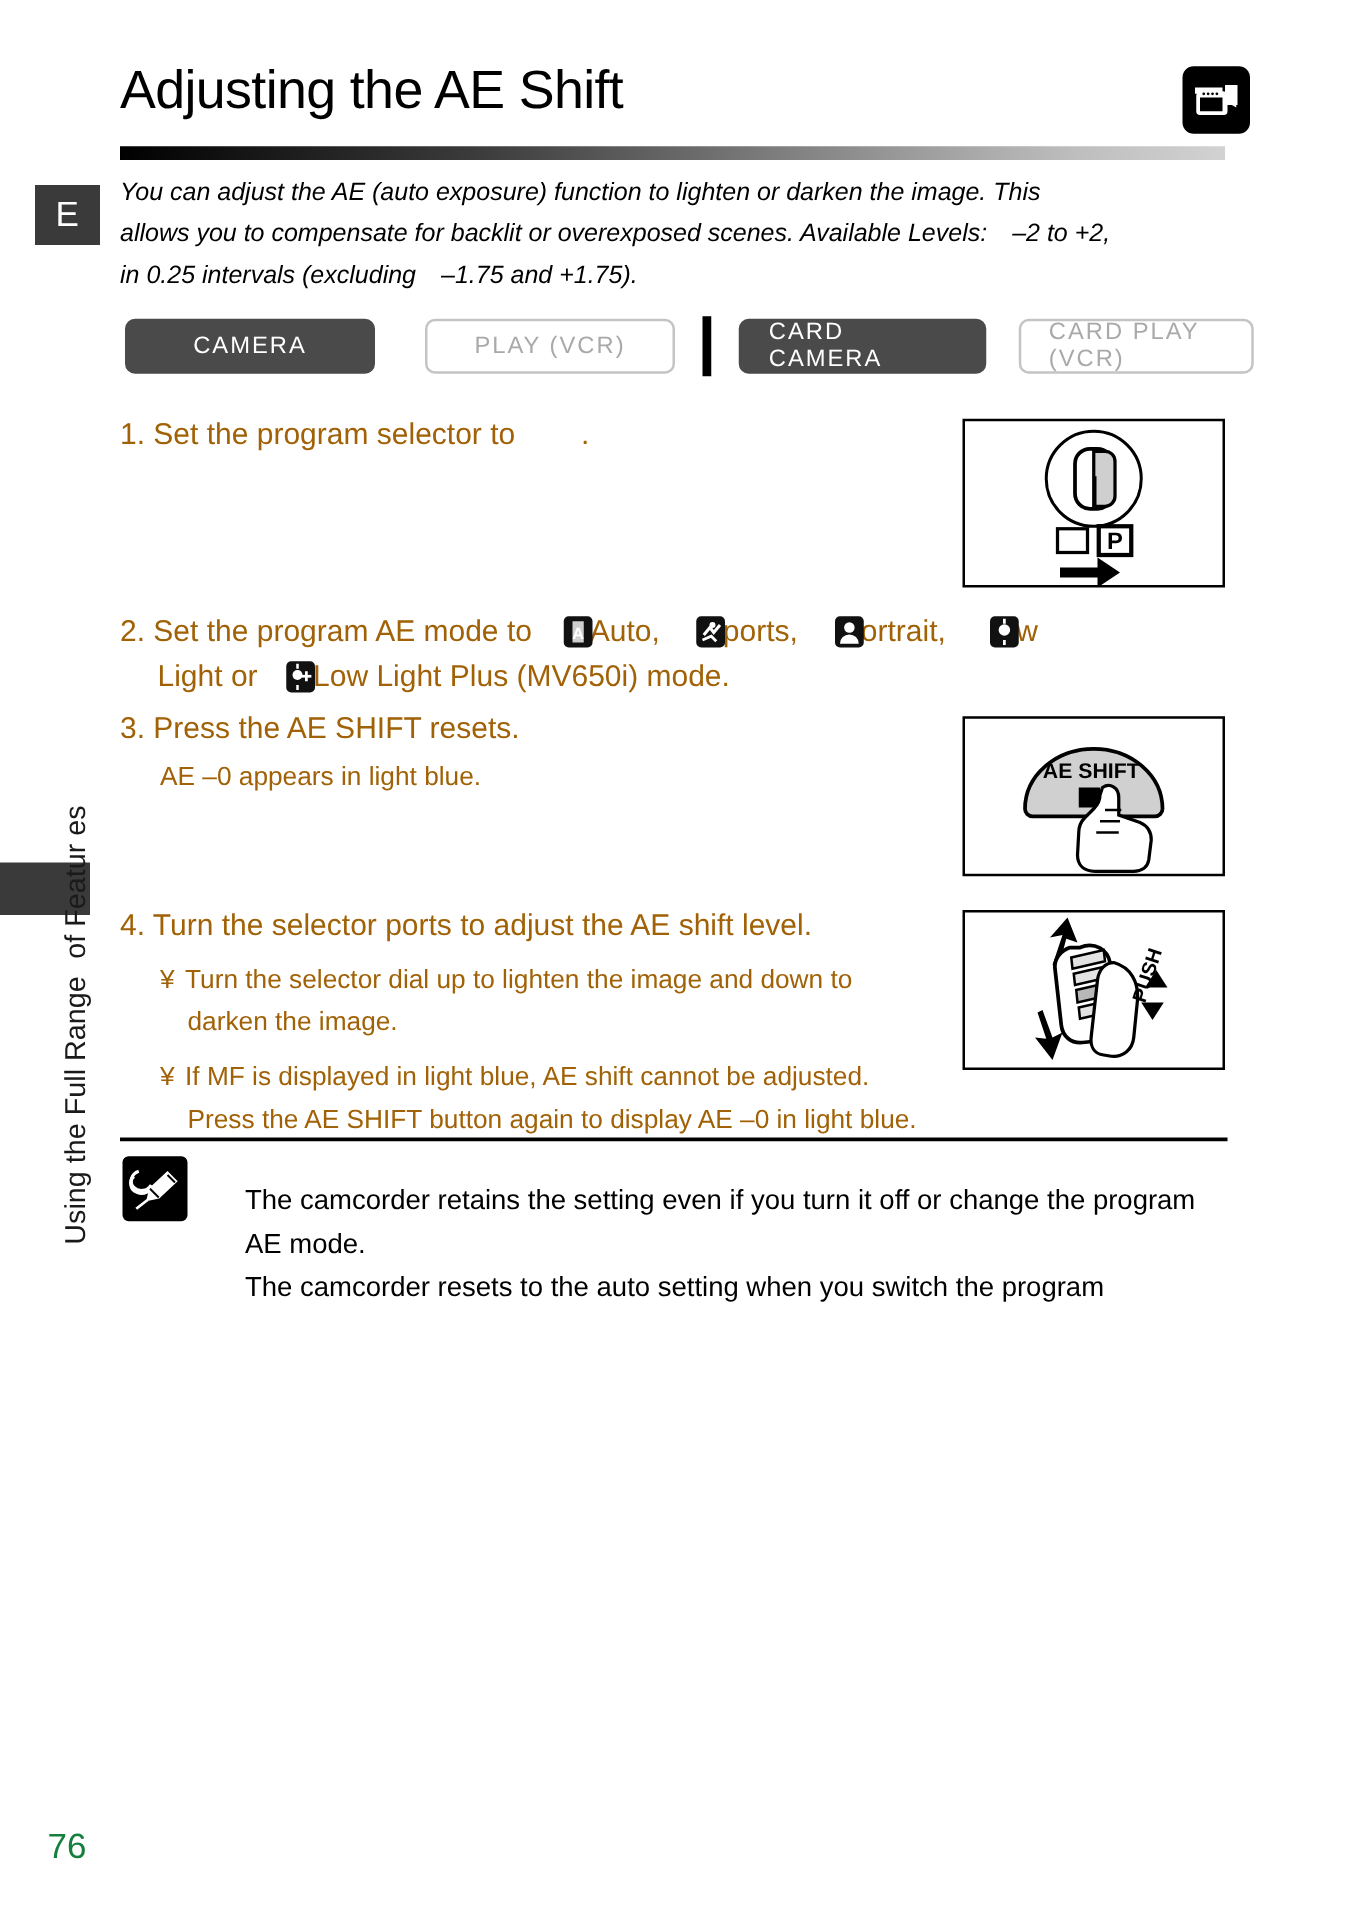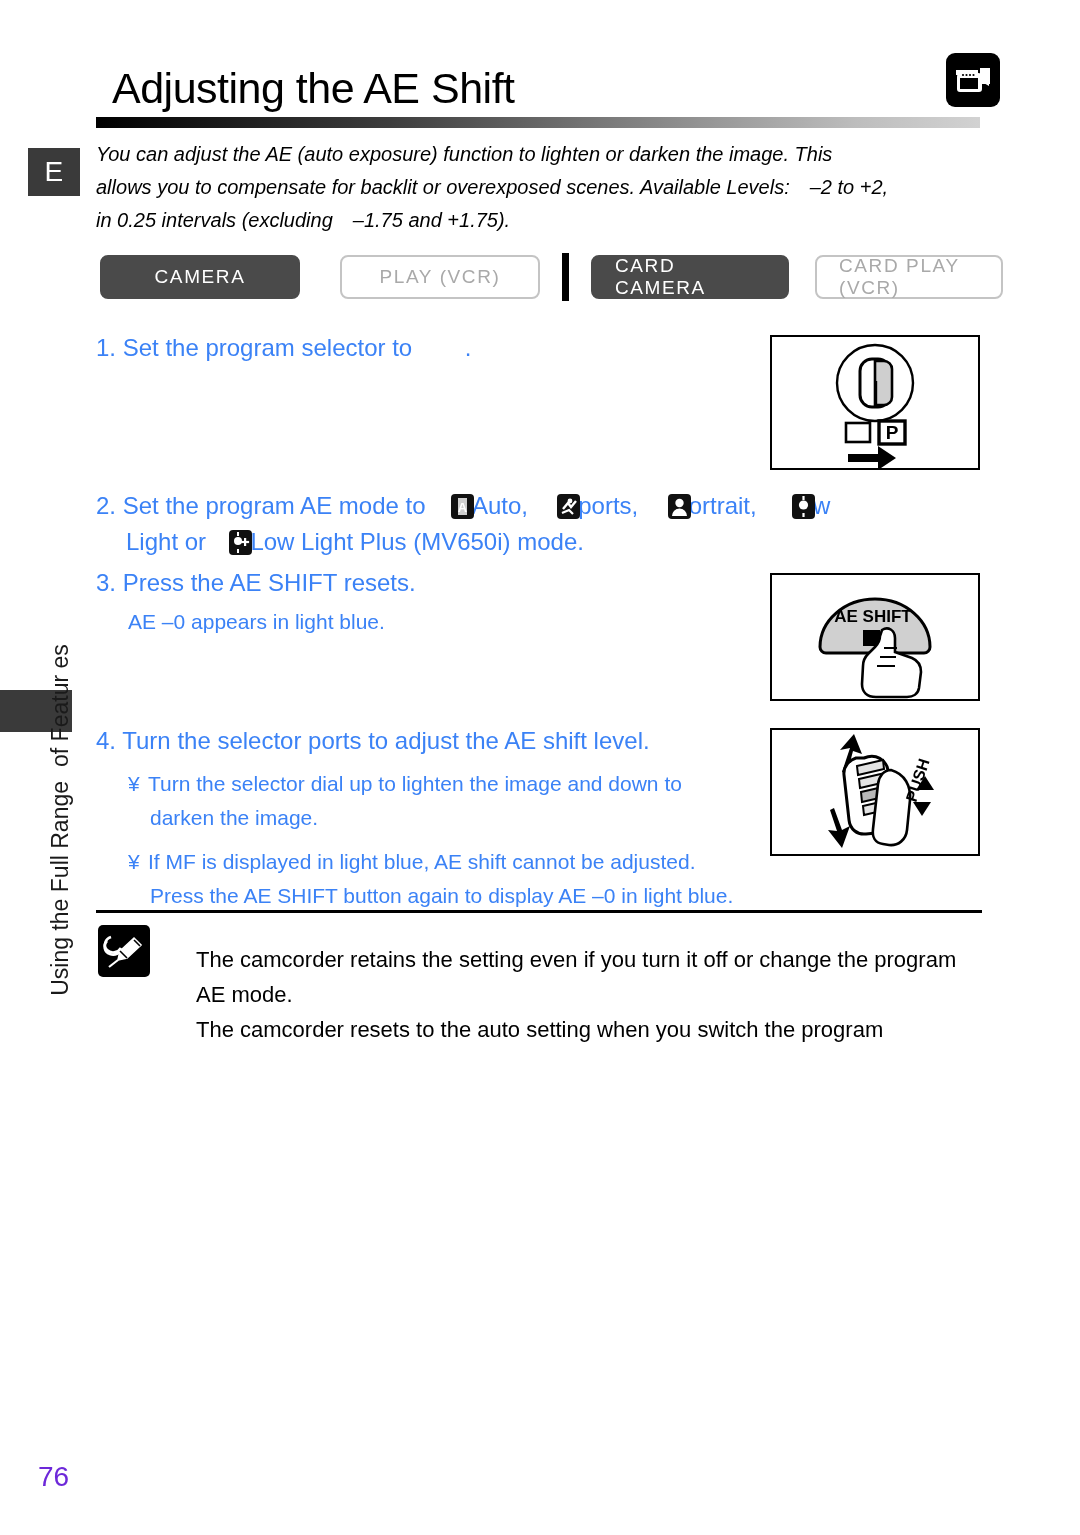--- a/index.html
+++ b/index.html
@@ -51,21 +51,21 @@
   }
 
   
   .page-title {
     position: absolute;
     left: 96px; top: 48px;
     font-size: 43px;
     font-weight: normal;
     letter-spacing: -0.5px;
     color: #000;
-    margin: 16px;
+    margin: 0;
   }
   .header-icon {
     position: absolute;
     right: 80px; top: 53px;
     width: 54px; height: 54px;
     background: #000;
     border-radius: 9px;
     display: flex; align-items: center; justify-content: center;
   }
   .grad-bar {
@@ -109,21 +109,21 @@
   .chip-cplay { width: 188px; margin-left: 26px; }
   .chip-divider {
     width: 7px; height: 48px; background: #000; margin-left: 22px;
   }
 
   
   .step {
     position: absolute;
     font-size: 24px;
     line-height: 36px;
-    color: #3b82f6;
+    color: #a16207;
   }
   .step-num { display: inline-block; }
   .sub {
     font-size: 21px;
     line-height: 34px;
   }
   .bullet-y { display: inline-block; width: 20px; }
   .iconbox {
     display: inline-block;
     width: 23px; height: 25px;
@@ -164,21 +164,21 @@
     line-height: 35px;
     margin-top: 24px;
   }
   .bracket-glyph { display: inline-block; font-size: 24px; padding: 0 4px 0 2px; }
 
   
   .page-num {
     position: absolute;
     left: 38px; bottom: 42px;
     font-size: 28px;
-    color: #6d28d9;
+    color: #15803d;
   }
 </style>
 </head>
 <body>
 
 <div class="lang-tab">E</div>
 <div class="side-black-bar"></div>
 <div class="side-vertical">
   <span>Using the Full Range</span>
   <span>of Featur es</span>

